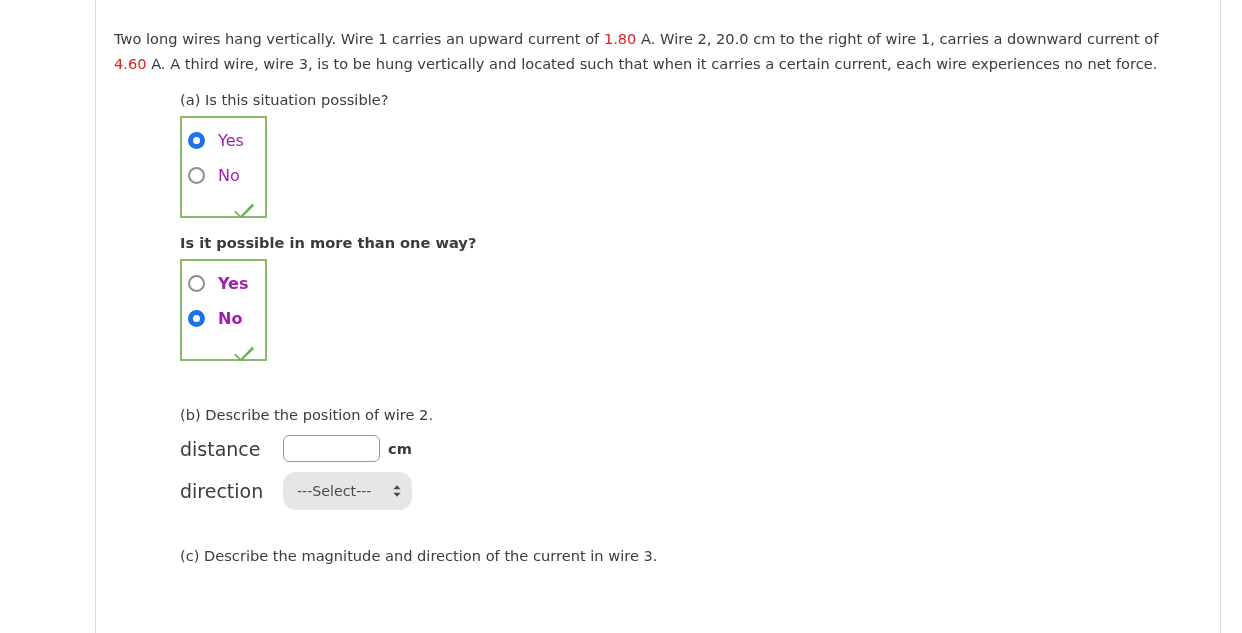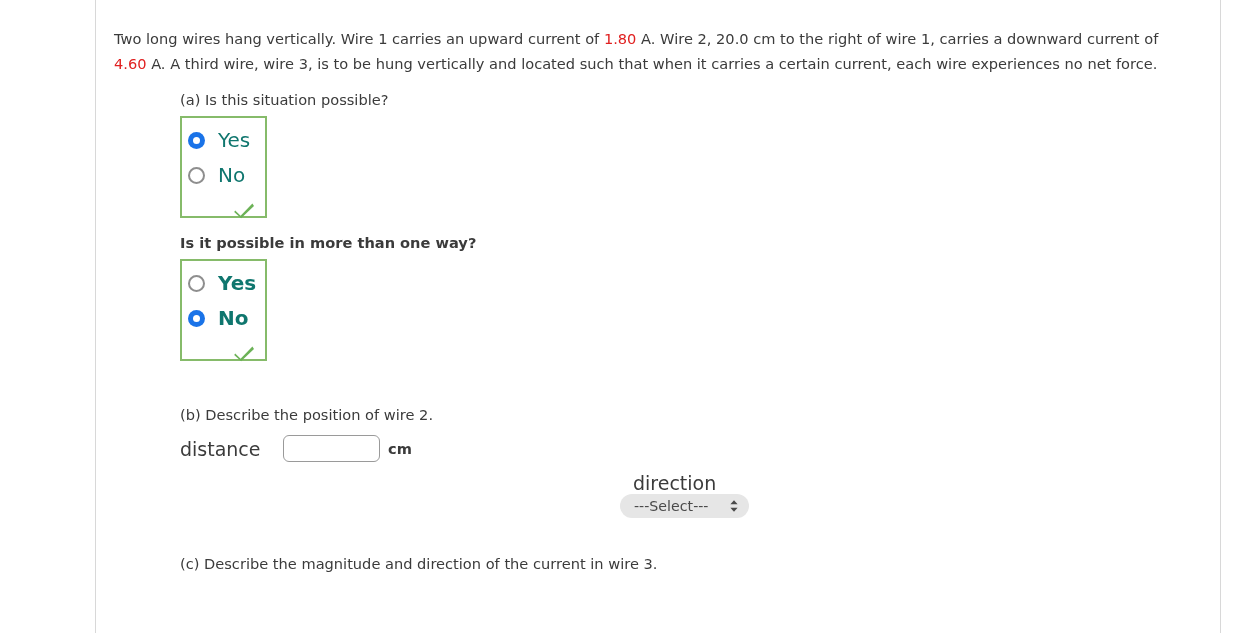--- a/index.html
+++ b/index.html
@@ -90,22 +90,22 @@
     content: "";
     position: absolute;
     left: 5px;
     top: 5px;
     width: 7px;
     height: 7px;
     border-radius: 50%;
     background: #ffffff;
   }
   .radio-label {
-    font-size: 20px;
-    color: #0f766e;
+    font-size: 16px;
+    color: #a21caf;
     margin-left: 13px;
     white-space: nowrap;
   }
   .check-row {
     height: 26px;
     display: flex;
     align-items: center;
     justify-content: flex-end;
     padding-right: 10px;
   }
@@ -139,21 +139,21 @@
     background: #ffffff;
     font-family: "DejaVu Sans", sans-serif;
     font-size: 14px;
     color: #3b3b3b;
     padding: 0 6px;
     outline: none;
   }
 
   .selectbox {
     box-sizing: border-box;
-    height: 24px;
+    height: 38px;
     background: #e6e6e6;
     border: none;
     border-radius: 13px;
     display: inline-flex;
     align-items: center;
     justify-content: space-between;
     color: #4a4a4a;
     padding: 0 10px 0 14px;
     cursor: default;
     user-select: none;
@@ -161,21 +161,21 @@
   .selectbox .sel-text { white-space: nowrap; }
   .sel-chev { margin-left: 10px; display: block; flex: 0 0 auto; }
 
   
   #block-a        { }
   #radiobox-a     { height: 102px; }
   #q-more         { margin-top: 16px; font-weight: bold; }
   #radiobox-more  { height: 102px; }
   #block-b        { margin-top: 45px; }
   #row-distance   { margin-top: 11px; }
-  #row-b-direction{ margin-top: 10px; flex-direction: column; }
+  #row-b-direction{ margin-top: 10px; }
   #block-c        { margin-top: 37px; }
 
   #label-distance     { width: 103px; }
   #label-b-direction  { width: 103px; }
 
   #input-distance  { width: 97px; }
 
   #select-b { width: 129px; font-size: 14.2px; }
 </style>
 </head>

